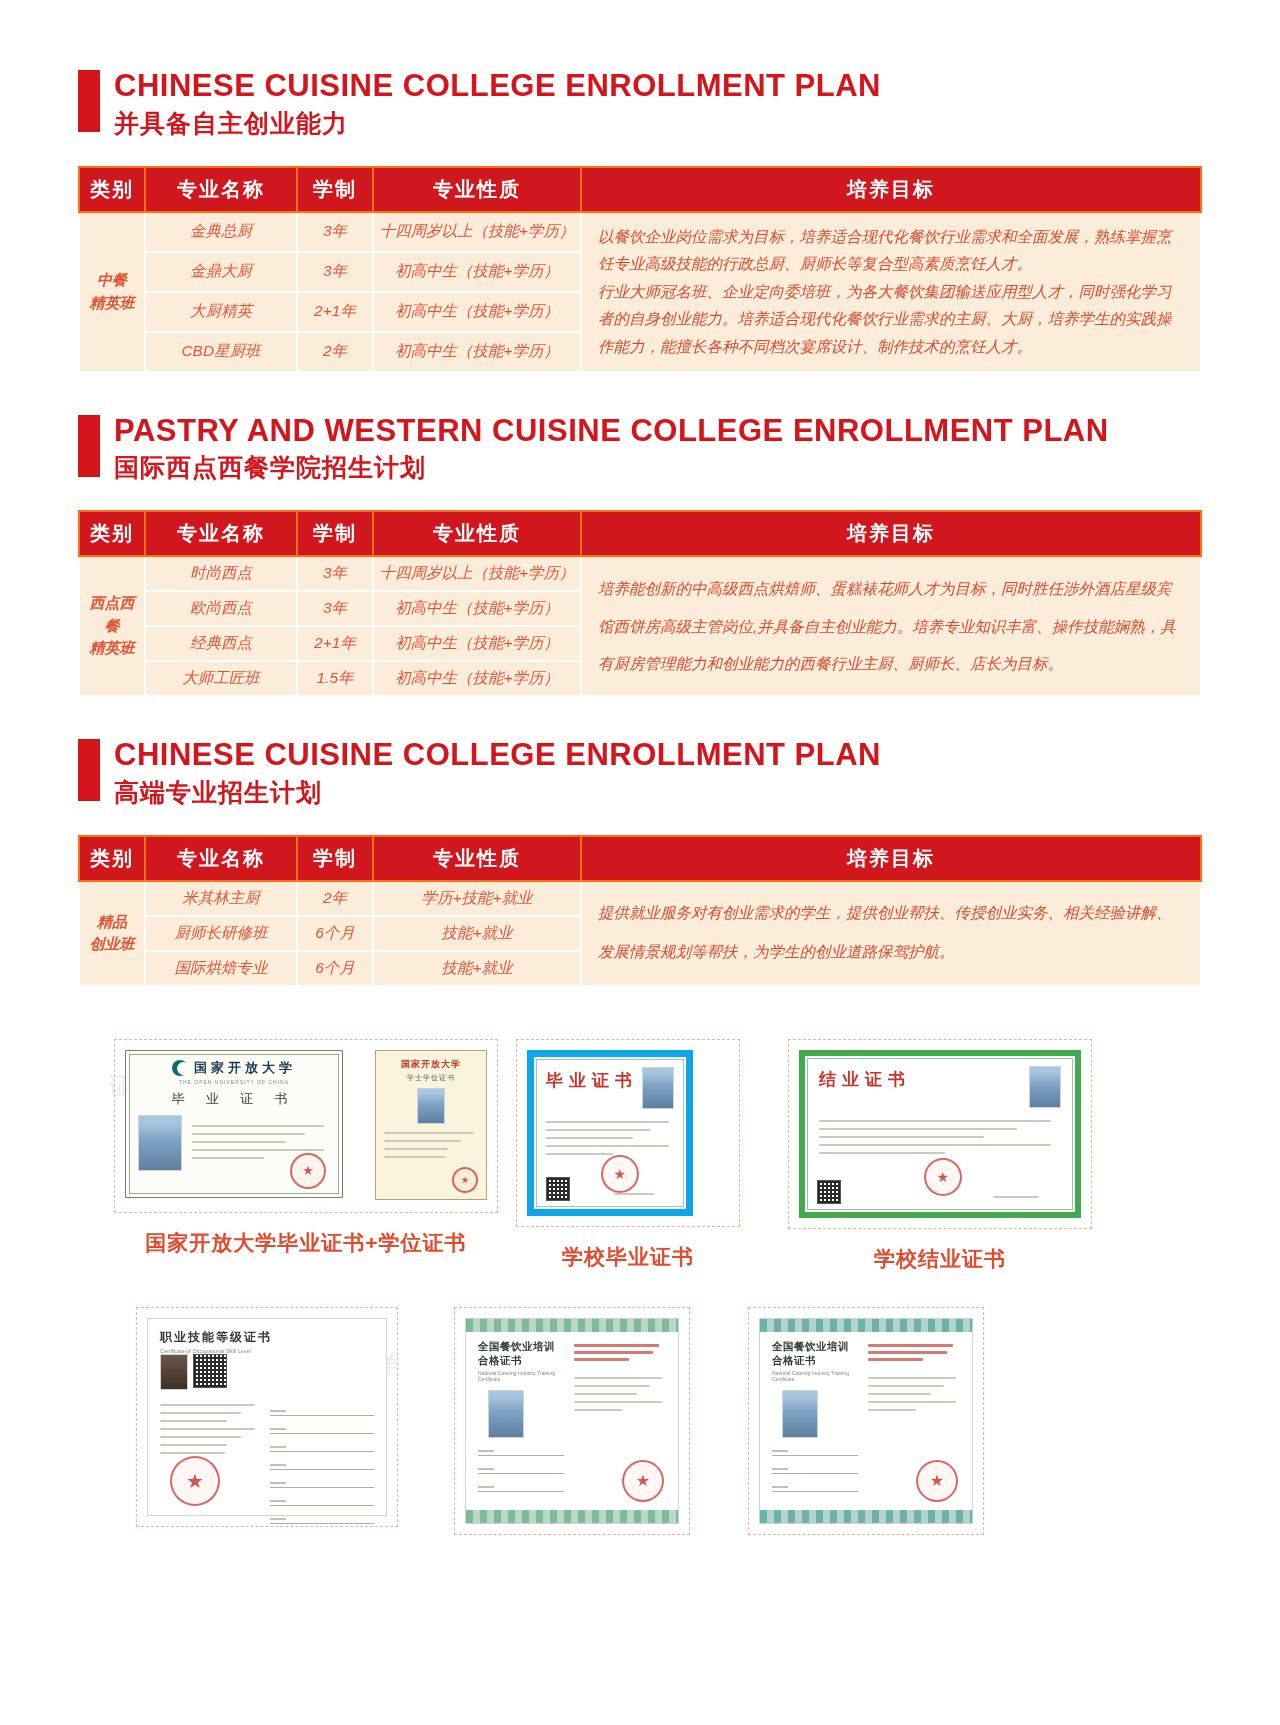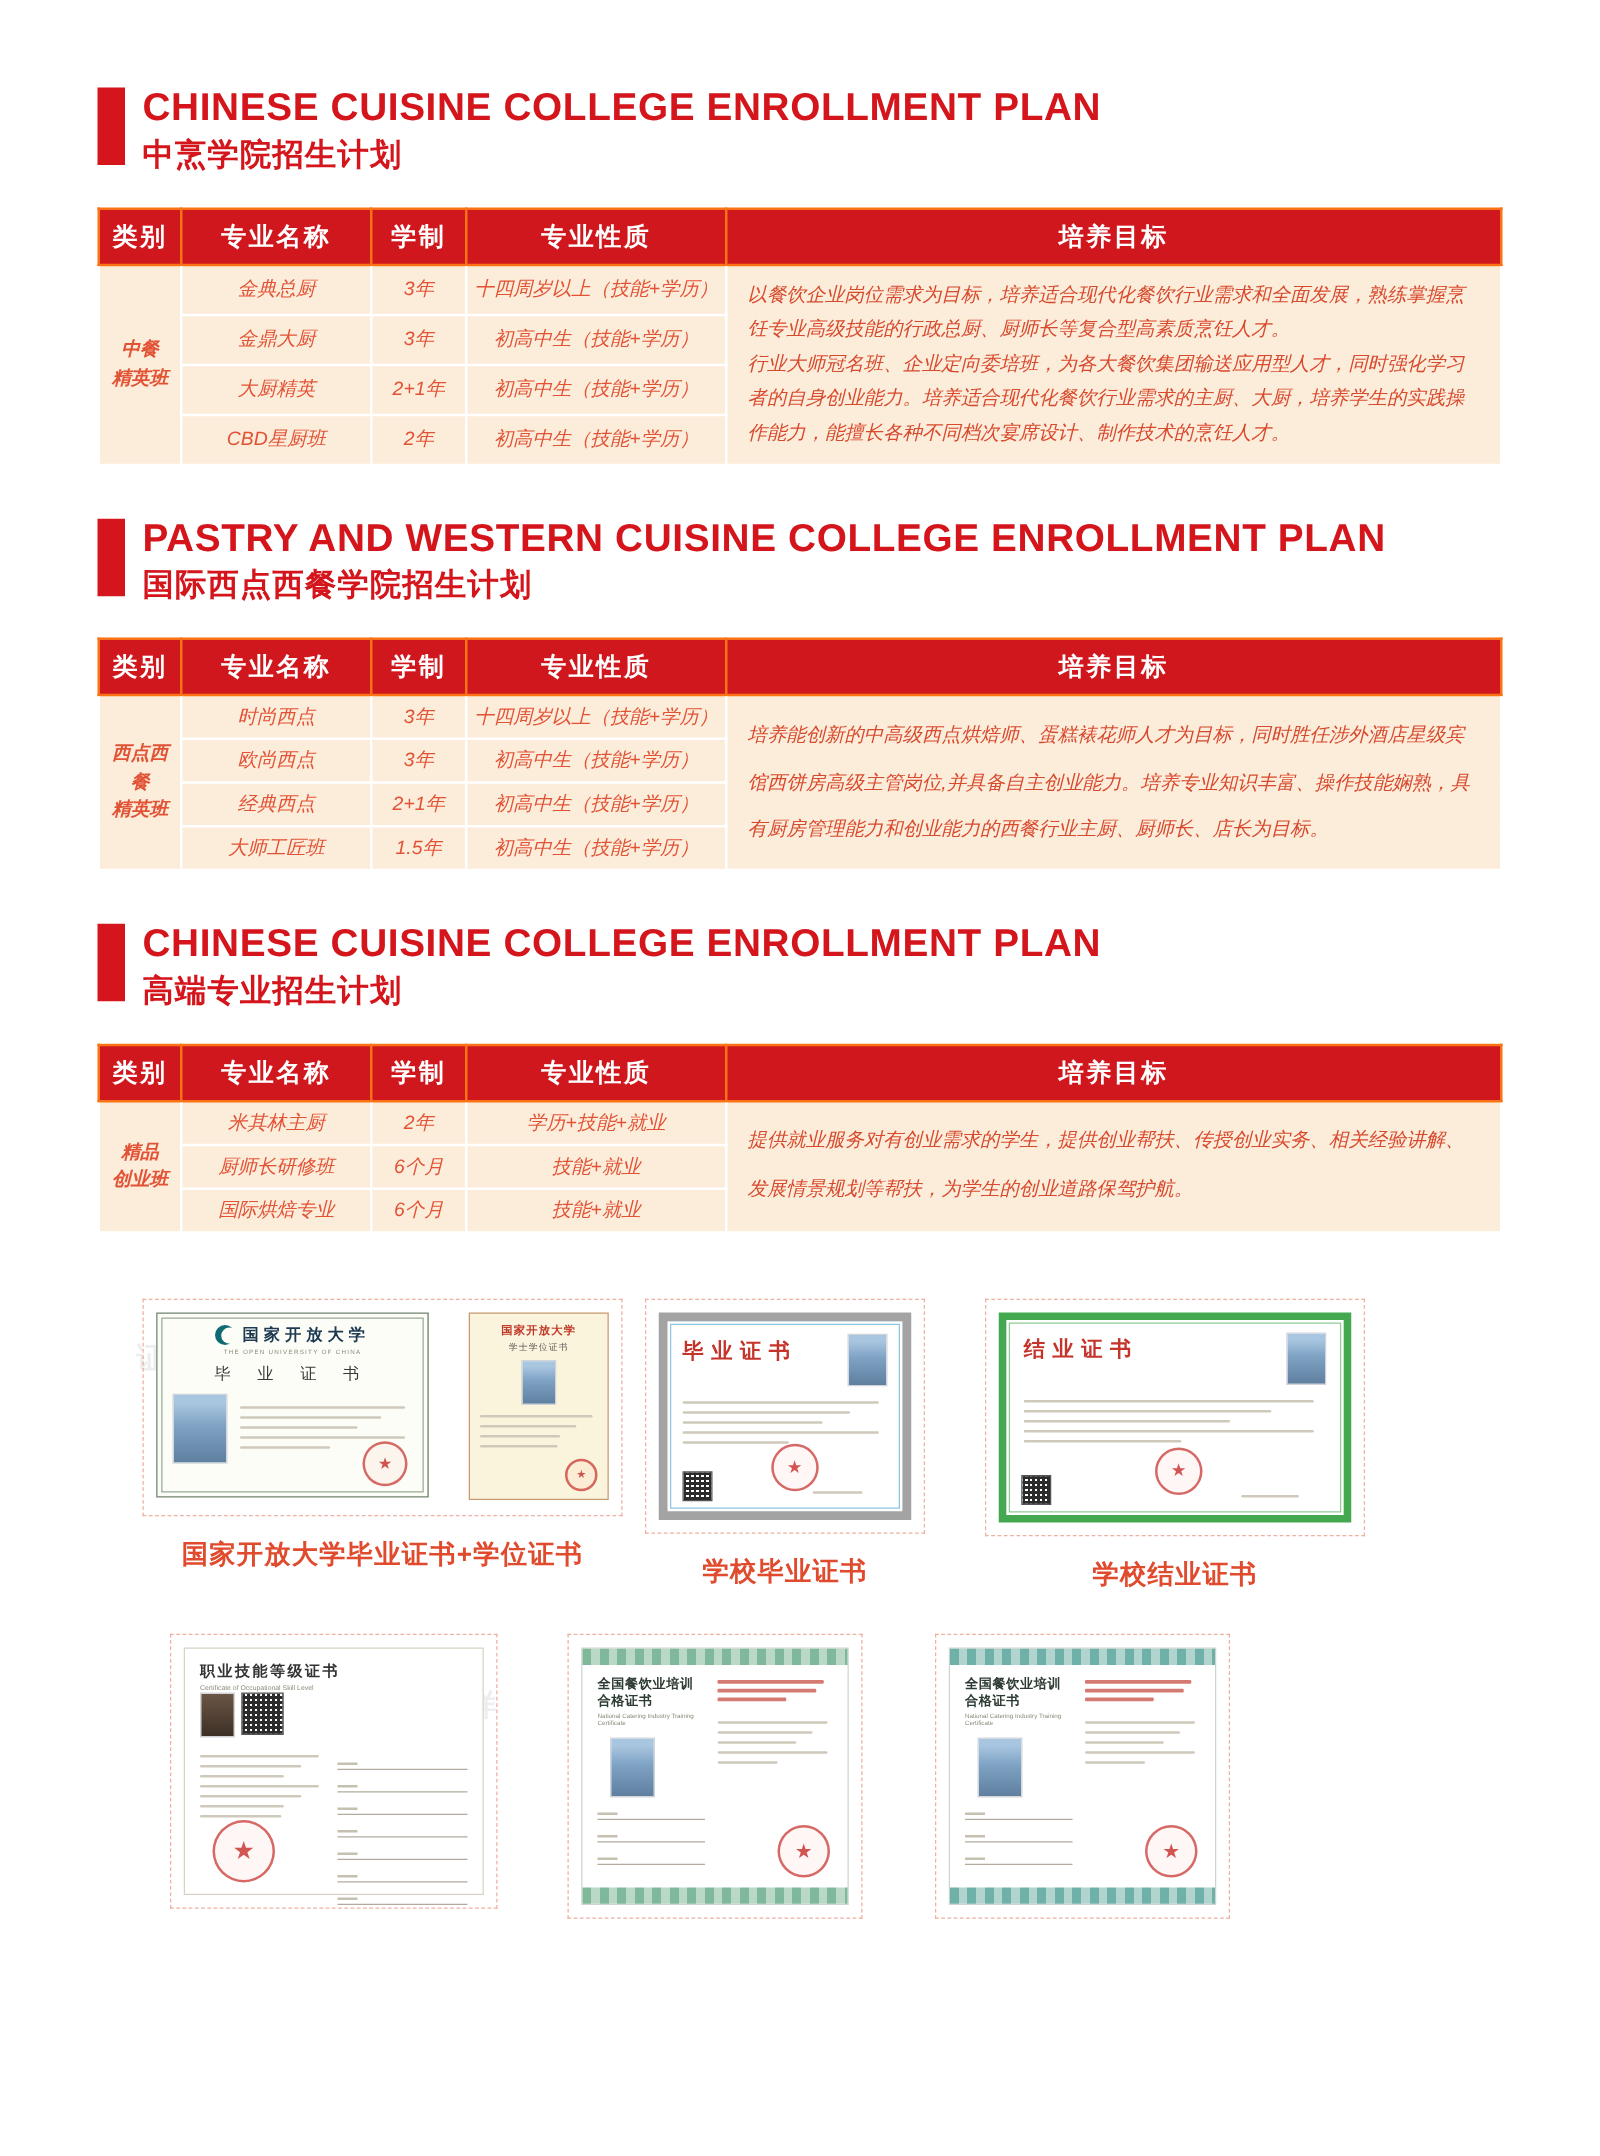--- a/index.html
+++ b/index.html
@@ -62,21 +62,21 @@
   .ou-body{display:flex;gap:10px;margin-top:7px;}
   .ou-photo{width:42px;height:54px;flex:none;}
   .ou-seal{position:absolute;right:16px;bottom:8px;width:32px;height:32px;font-size:13px;}
   .cert-deg{width:112px;height:150px;background:#fbf4dd;border:1px solid #c89a74;padding:7px 8px;box-sizing:border-box;}
   .deg-org{font-size:9px;font-weight:bold;color:#c03a2a;letter-spacing:1px;}
   .deg-title{font-size:7px;color:#555;margin-top:2px;letter-spacing:1px;}
   .deg-photo{width:26px;height:34px;margin:5px auto 2px;}
   .deg-seal{position:absolute;right:8px;bottom:6px;width:22px;height:22px;font-size:9px;}
 
   
-  .cert-blue{width:202px;height:166px;border:7px solid #a3a3a3;box-shadow:inset 0 0 0 2px #fff,inset 0 0 0 3px #8cc6e4;padding:10px 12px;}
+  .cert-blue{width:166px;height:166px;border:7px solid #0ea5e9;box-shadow:inset 0 0 0 2px #fff,inset 0 0 0 3px #8cc6e4;padding:10px 12px;}
   .cert-green{width:282px;height:168px;border:6px solid #43a84f;box-shadow:inset 0 0 0 2px #fff,inset 0 0 0 3px #8fcb96;padding:10px 14px;}
   .cb-head{display:flex;justify-content:space-between;align-items:flex-start;}
   .cn-title{font-family:"Liberation Serif",serif;font-weight:bold;color:#c4342b;font-size:17px;letter-spacing:6px;margin-top:2px;}
   .p-right{width:30px;height:40px;flex:none;}
   .cb-bottom{position:absolute;left:12px;right:12px;bottom:8px;display:flex;justify-content:space-between;align-items:flex-end;}
   .qr.small{width:22px;height:22px;}
   .seal.mid{width:34px;height:34px;font-size:14px;position:absolute;left:44%;bottom:16px;}
 
   
   .cert-skill{width:240px;height:198px;border:1px solid #d8d2c6;padding:10px 12px;}
@@ -107,21 +107,21 @@
 </head>
 <body>
 
 <div class="page">
 <div class="content">
 
   <div class="sec-head first">
     <div class="red-bar"></div>
     <div>
       <h1 class="t-en">CHINESE CUISINE COLLEGE ENROLLMENT PLAN</h1>
-      <h2 class="t-zh">中烹学院招生计划</h2>
+      <h2 class="t-zh">并具备自主创业能力</h2>
     </div>
   </div>
 
   <table class="plan">
     <colgroup>
           <col style="width:66px">
           <col style="width:152px">
           <col style="width:76px">
           <col style="width:208px">
           <col>

